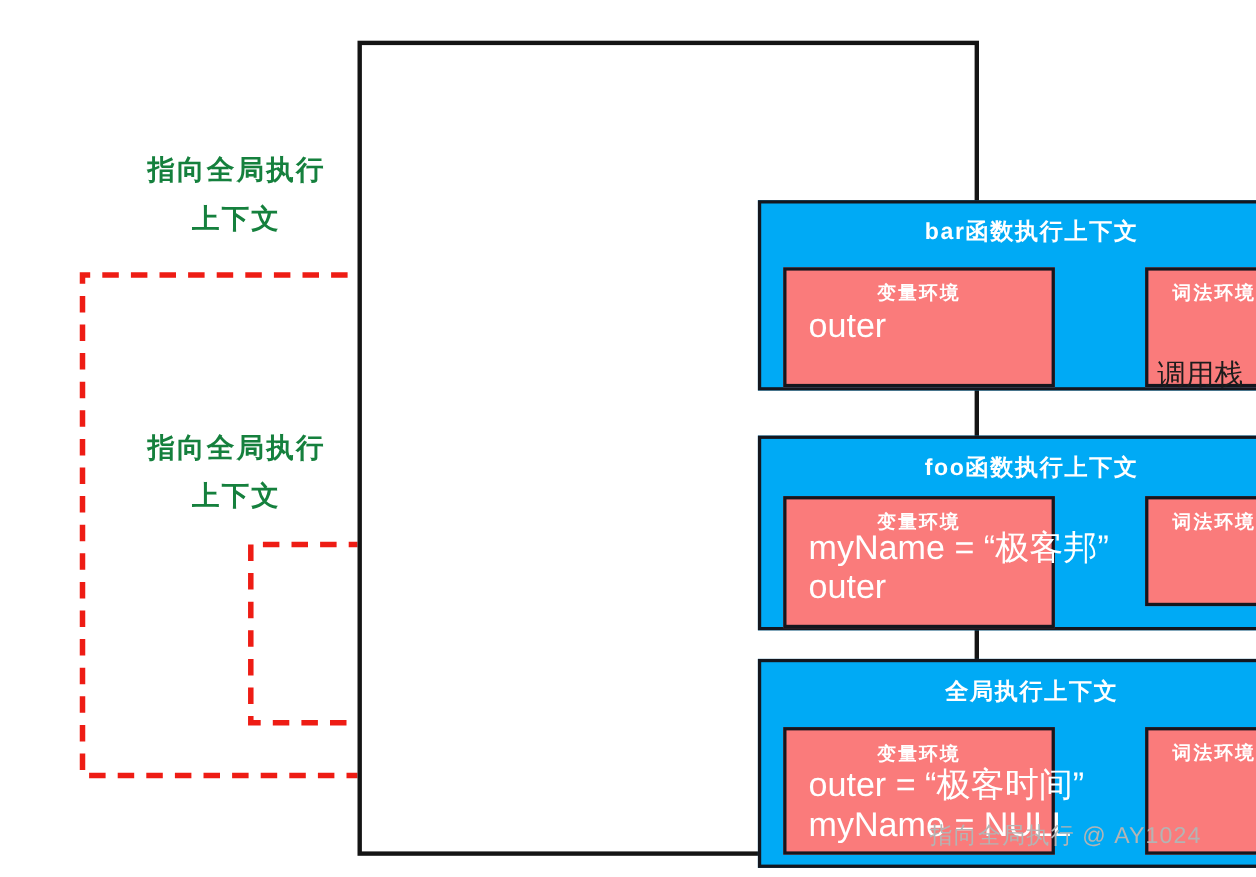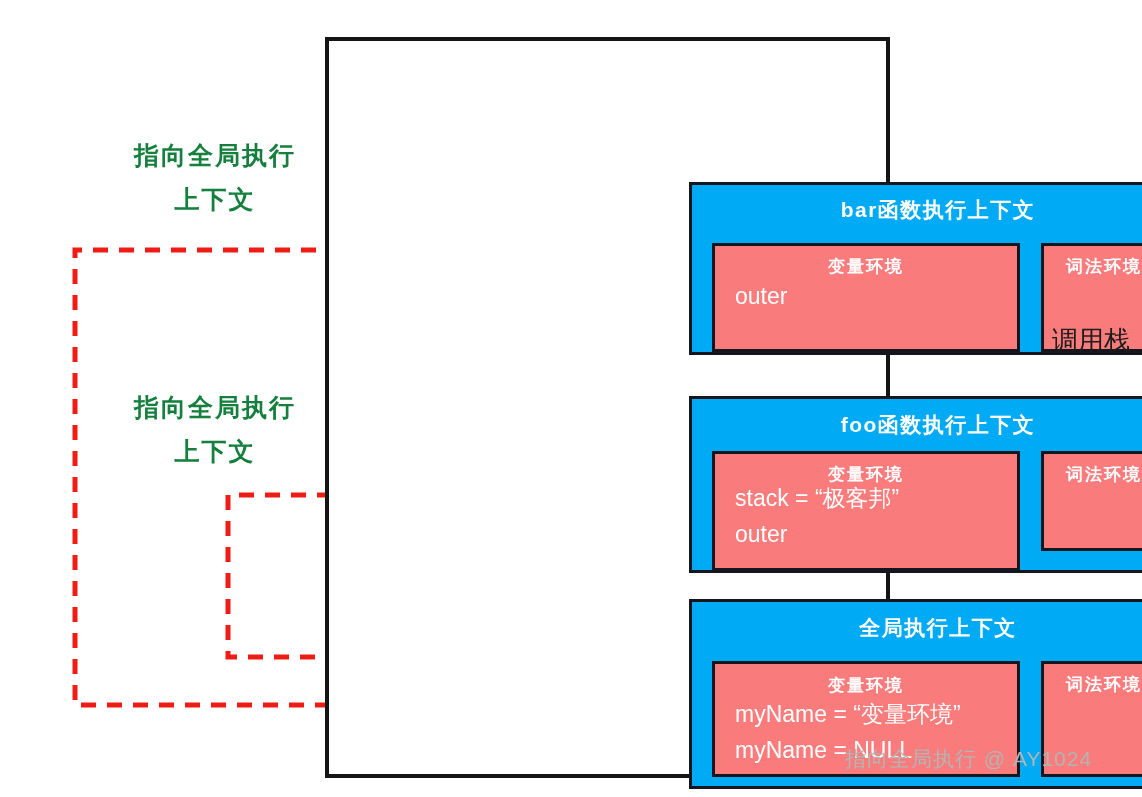--- a/index.html
+++ b/index.html
@@ -72,27 +72,27 @@
     font-size: 17px;
     font-weight: bold;
     letter-spacing: 2px;
     white-space: nowrap;
   }
   .env-lines {
     position: absolute;
     left: 20px;
     right: 6px;
     color: #ffffff;
-    font-size: 23px;
+    font-size: 31px;
     line-height: 36px;
     white-space: nowrap;
   }
 
   
-  .env-var { left: 20px; width: 308px; }
+  .env-var { left: 20px; width: 247px; }
   #ctx-bar .env-var    { top: 58px; height: 109px; }
   #ctx-foo .env-var    { top: 52px; height: 120px; }
   #ctx-global .env-var { top: 59px; height: 116px; }
 
   #ctx-bar .env-var .env-title    { top: 9px; }
   #ctx-foo .env-var .env-title    { top: 9px; }
   #ctx-global .env-var .env-title { top: 10px; }
 
   #ctx-bar .env-var .env-lines    { top: 32px; }
   #ctx-foo .env-var .env-lines    { top: 26px; }
@@ -182,37 +182,37 @@
       <div class="env-title">词法环境</div>
     </div>
   </div>
 
   <div class="ctx" id="ctx-foo">
     <div class="ctx-title">foo函数执行上下文</div>
 
     <div class="env env-var">
       <div class="env-title">变量环境</div>
       <div class="env-lines">
-        <div>stack = “极客邦”</div>
+        <div>myName = “极客邦”</div>
         <div>outer</div>
       </div>
     </div>
 
     <div class="env env-lex">
       <div class="env-title">词法环境</div>
     </div>
   </div>
 
   <div class="ctx" id="ctx-global">
     <div class="ctx-title">全局执行上下文</div>
 
     <div class="env env-var">
       <div class="env-title">变量环境</div>
       <div class="env-lines">
-        <div>myName = “变量环境”</div>
+        <div>outer = “极客时间”</div>
         <div>myName = NULL</div>
       </div>
     </div>
 
     <div class="env env-lex">
       <div class="env-title">词法环境</div>
     </div>
   </div>
 
 </div>

